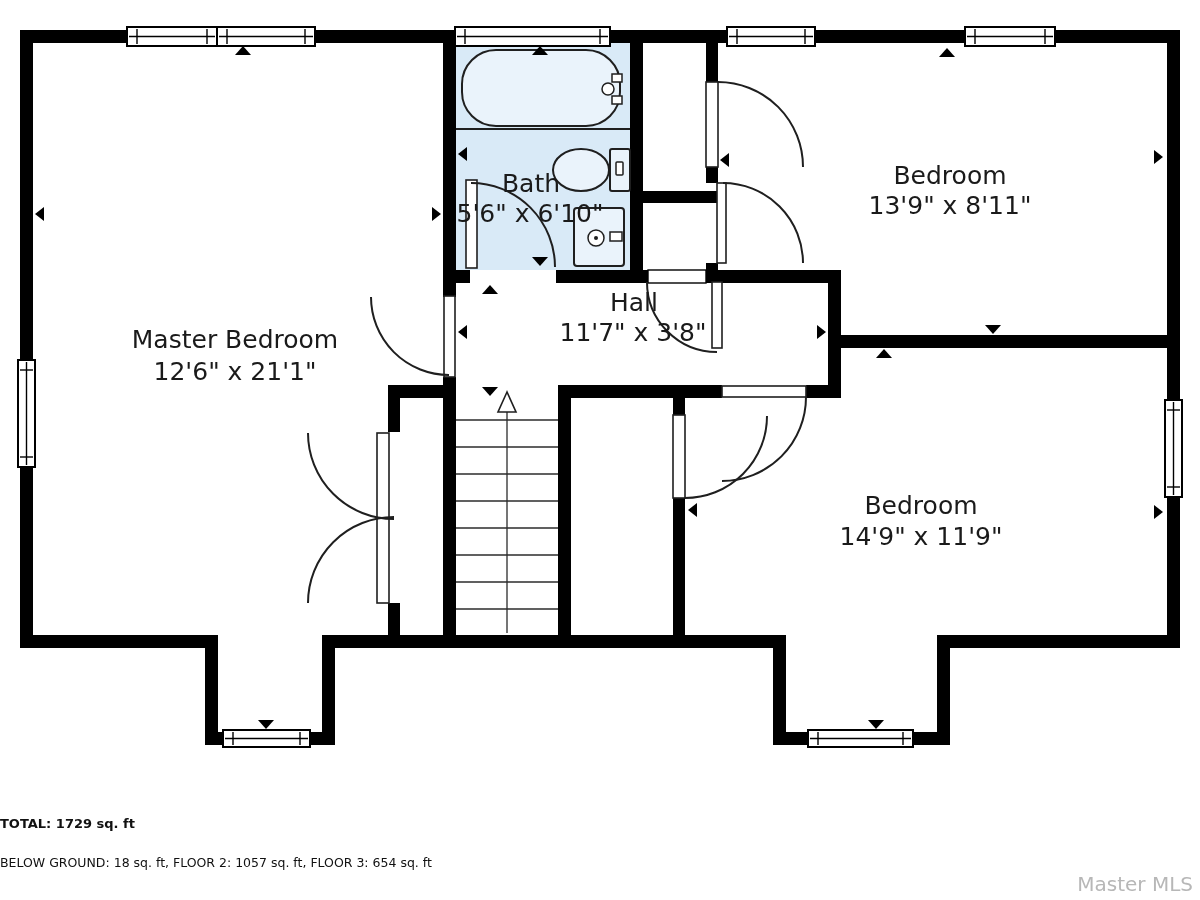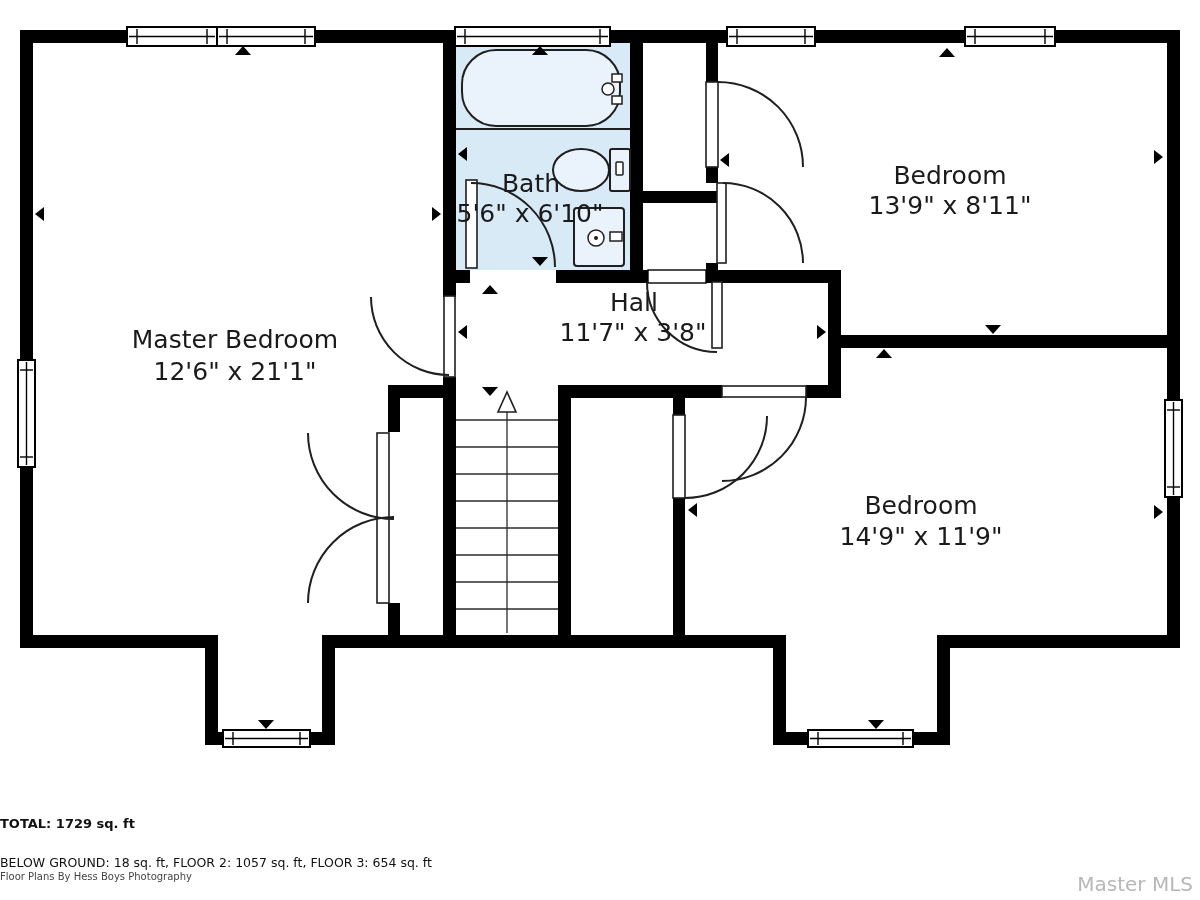--- a/index.html
+++ b/index.html
@@ -226,15 +226,14 @@
     <text class="rlabel" x="950" y="214">13'9" x 8'11"</text>
   </g>
   <g>
     <text class="rlabel" x="921" y="514">Bedroom</text>
     <text class="rlabel" x="921" y="545">14'9" x 11'9"</text>
   </g>
 </svg>
 
   <div class="summary" id="sum-total">TOTAL: 1729 sq. ft</div>
   <div class="summary" id="sum-l2">BELOW GROUND: 18 sq. ft, FLOOR 2: 1057 sq. ft, FLOOR 3: 654 sq. ft</div>
-  <div class="summary" id="sum-credit">Floor Plans By Hess Boys Photography</div>
   <div id="watermark">Master MLS</div>
 </div>
 
 </body></html>

